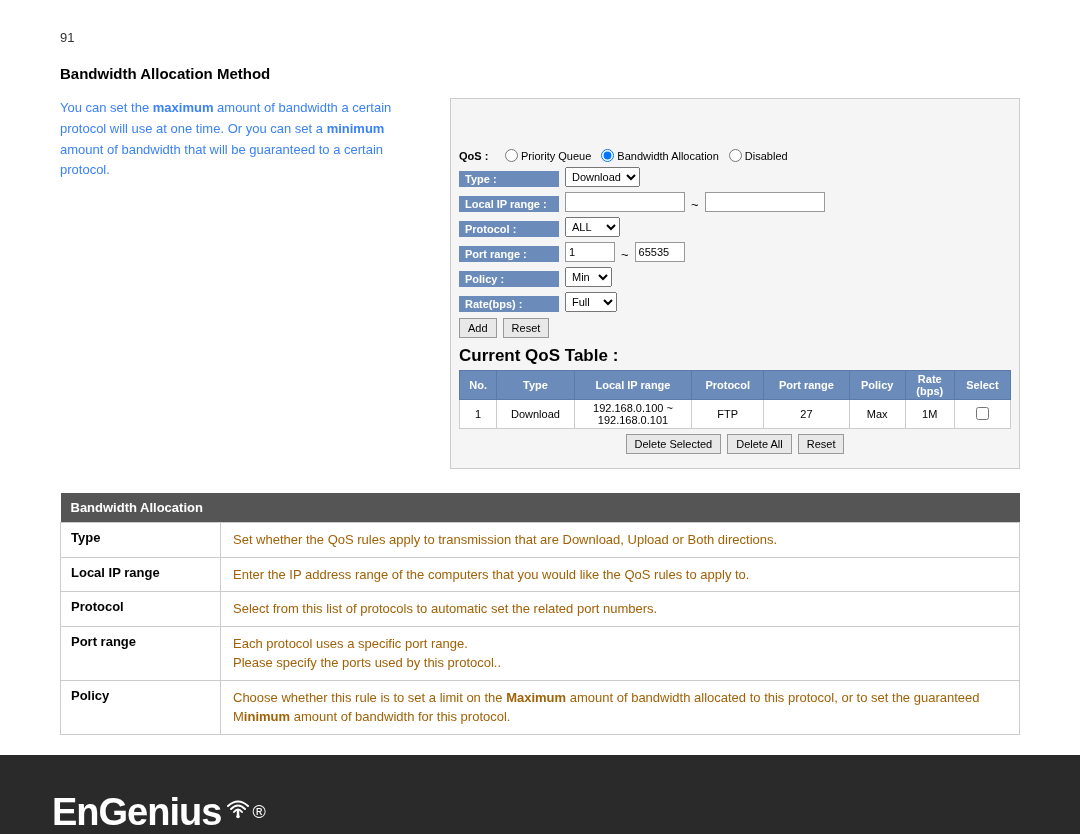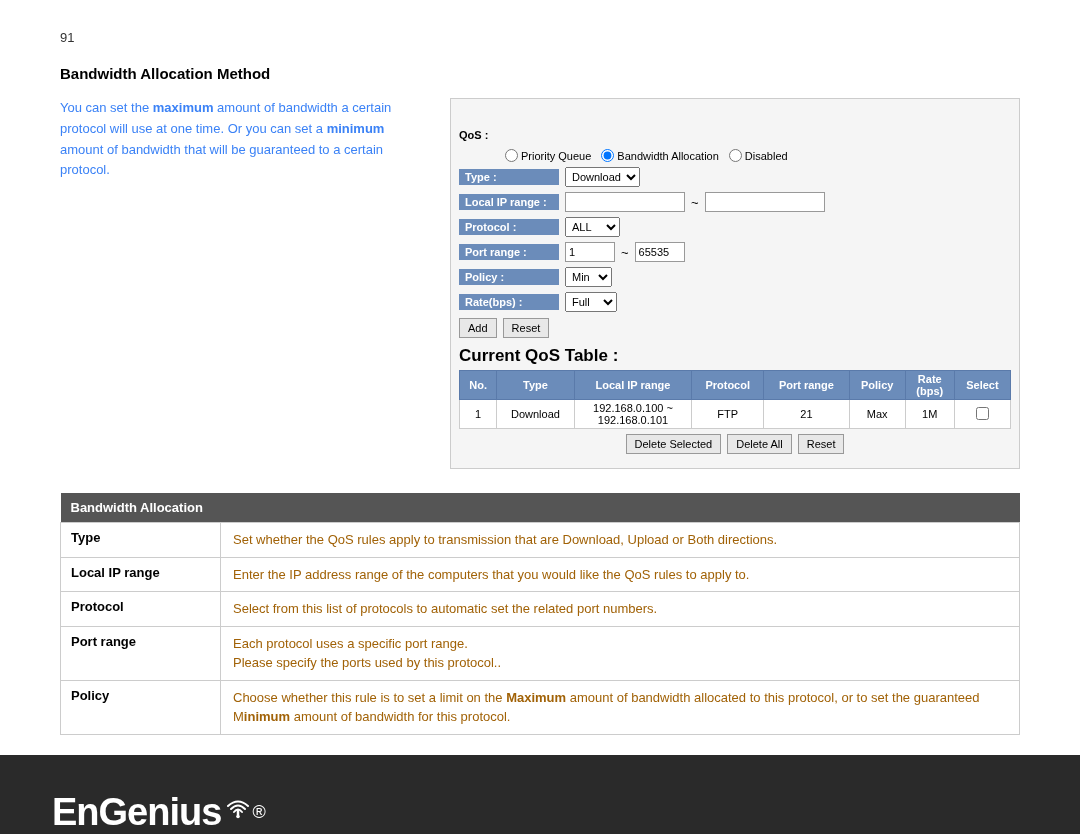--- a/index.html
+++ b/index.html
@@ -56,21 +56,21 @@
     
     .qos-panel {
       border: 1px solid #ccc;
       background: #f5f5f5;
       padding: 8px;
       font-size: 11px;
     }
 
     .qos-row {
       display: flex;
-      align-items: center;
+      align-items: flex-end;
       margin-bottom: 5px;
       gap: 6px;
     }
 
     .qos-label-cell {
       background: #6b8cba;
       color: #fff;
       padding: 2px 6px;
       font-size: 11px;
       font-weight: bold;
@@ -329,21 +329,21 @@
               <th>Rate<br>(bps)</th>
               <th>Select</th>
             </tr>
           </thead>
           <tbody>
             <tr>
               <td>1</td>
               <td>Download</td>
               <td>192.168.0.100 ~<br>192.168.0.101</td>
               <td>FTP</td>
-              <td>21</td>
+              <td>27</td>
               <td>Max</td>
               <td>1M</td>
               <td><input type="checkbox" style=""></td>
             </tr>
           </tbody>
         </table>
 
         <div class="btn-row" style="margin-top:5px;justify-content:center;">
           <button class="btn-small">Delete Selected</button>
           <button class="btn-small">Delete All</button>

